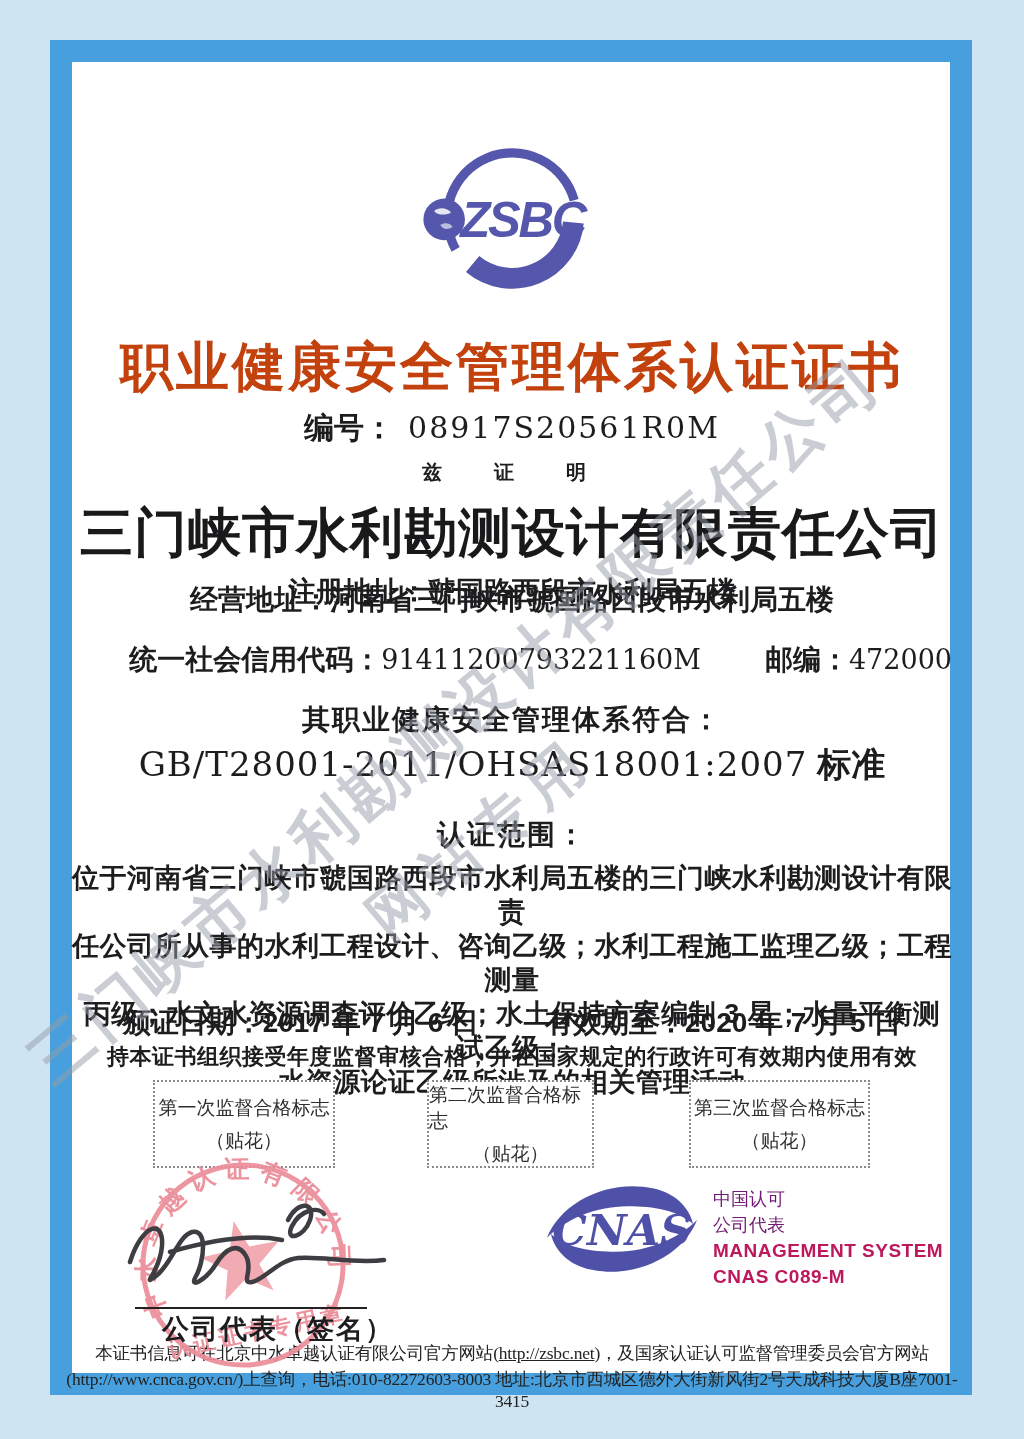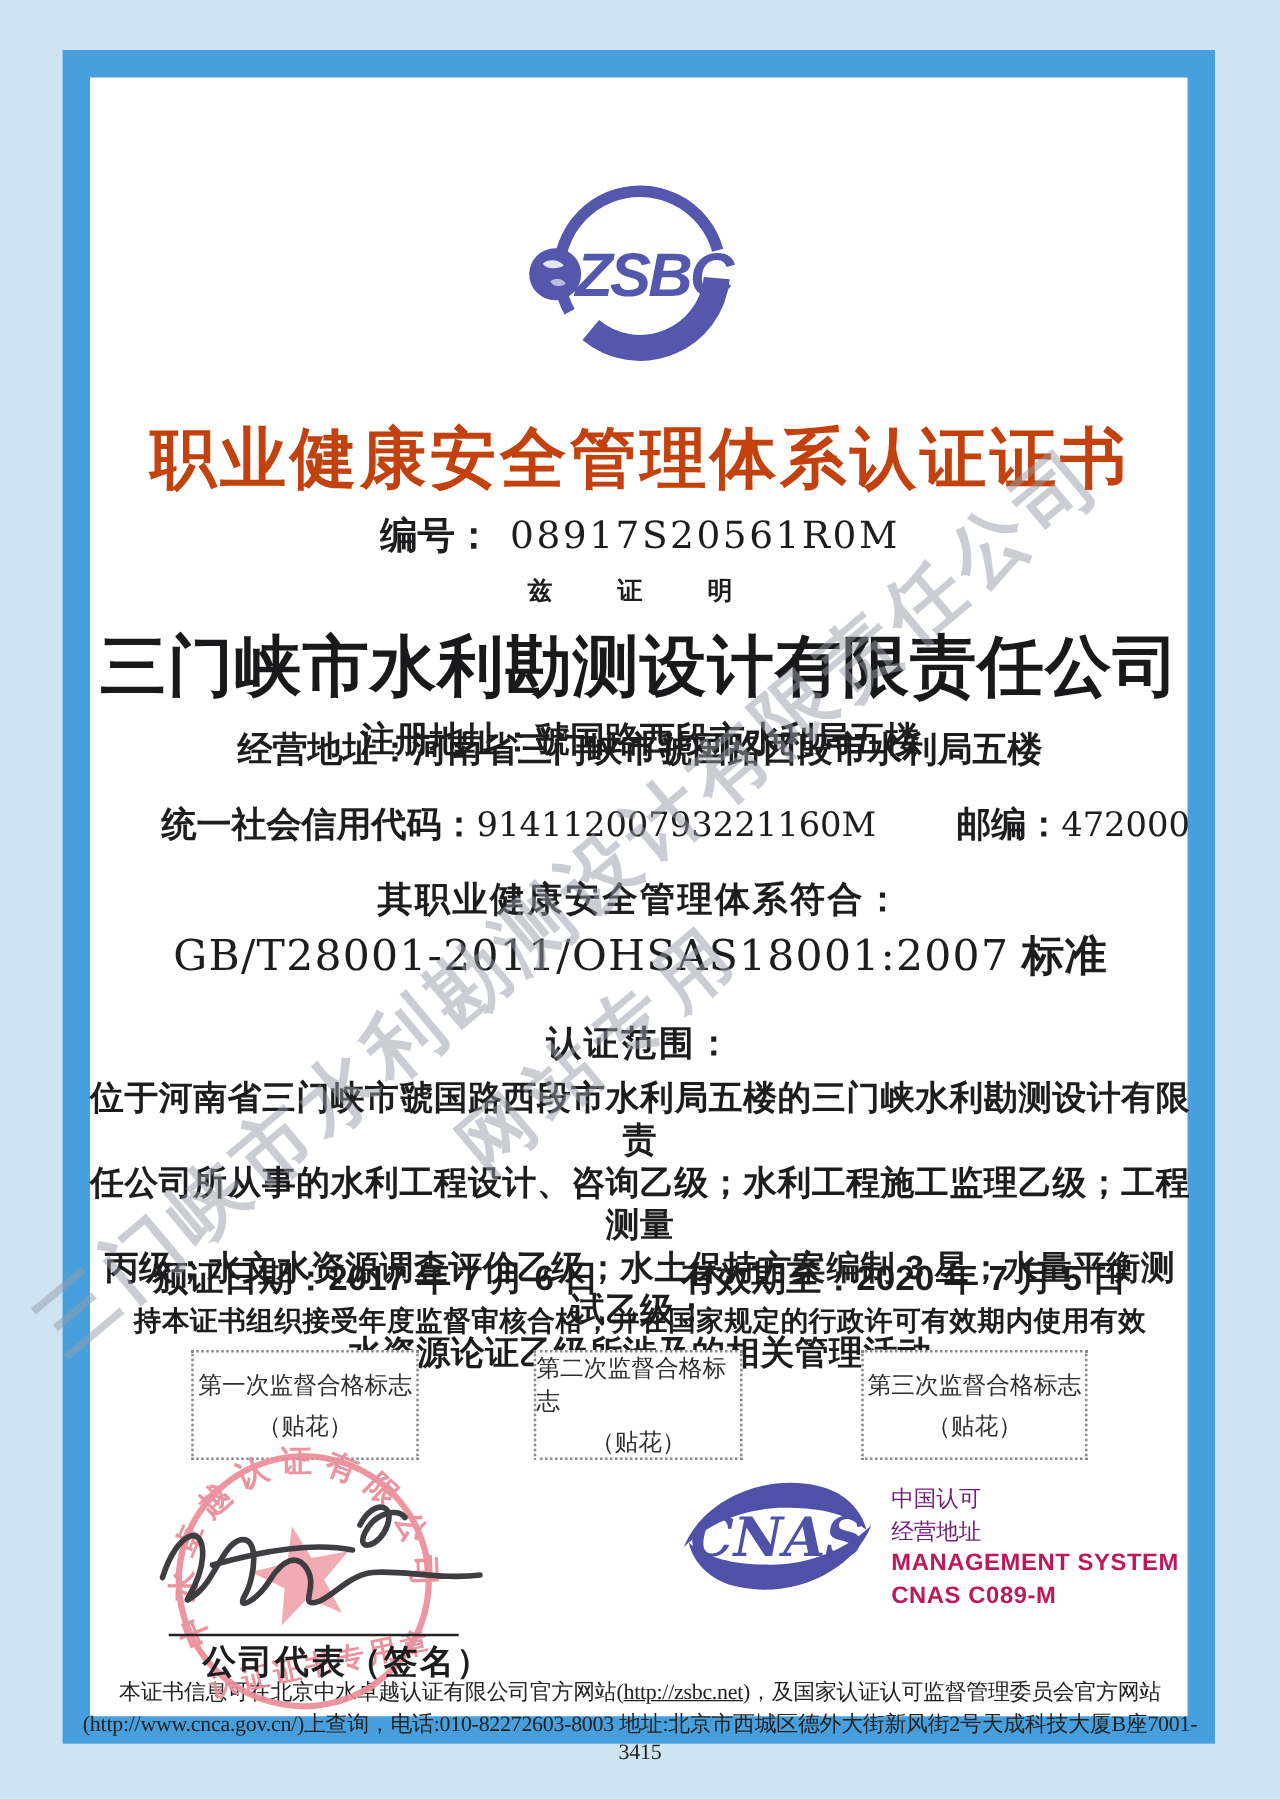--- a/index.html
+++ b/index.html
@@ -143,21 +143,21 @@
 
   <div class="cnaslogo">
     <svg viewBox="0 0 160 98" width="158" height="98">
       <path d="M4,58 C18,22 66,-2 112,8 C132,12 148,26 152,44 C136,30 112,26 86,26 C52,26 22,40 4,58 Z" fill="#4f51a8"></path>
       <path d="M156,40 C142,76 94,100 48,90 C28,86 12,72 8,54 C24,68 48,72 74,72 C108,72 138,58 156,40 Z" fill="#4f51a8"></path>
       <text x="80" y="65" text-anchor="middle" font-size="44" font-weight="bold" font-style="italic" font-family="DejaVu Serif, Liberation Serif, serif" fill="#4f51a8">CNAS</text>
     </svg>
   </div>
   <div class="cnastext">
     <div class="ch">中国认可</div>
-    <div class="ch">经营地址</div>
+    <div class="ch">公司代表</div>
     <div class="en">MANAGEMENT SYSTEM</div>
     <div class="en">CNAS C089-M</div>
   </div>
 
   <div class="cx footer f1">
     <span>本证书信息可在北京中水卓越认证有限公司官方网站(</span><span class="url">http://zsbc.net</span><span>)，及国家认证认可监督管理委员会官方网站</span>
   </div>
   <div class="cx footer f2">(http://www.cnca.gov.cn/)上查询，电话:010-82272603-8003 地址:北京市西城区德外大街新风街2号天成科技大厦B座7001-3415</div>
 
   <div class="wm wm1">三门峡市水利勘测设计有限责任公司</div>

